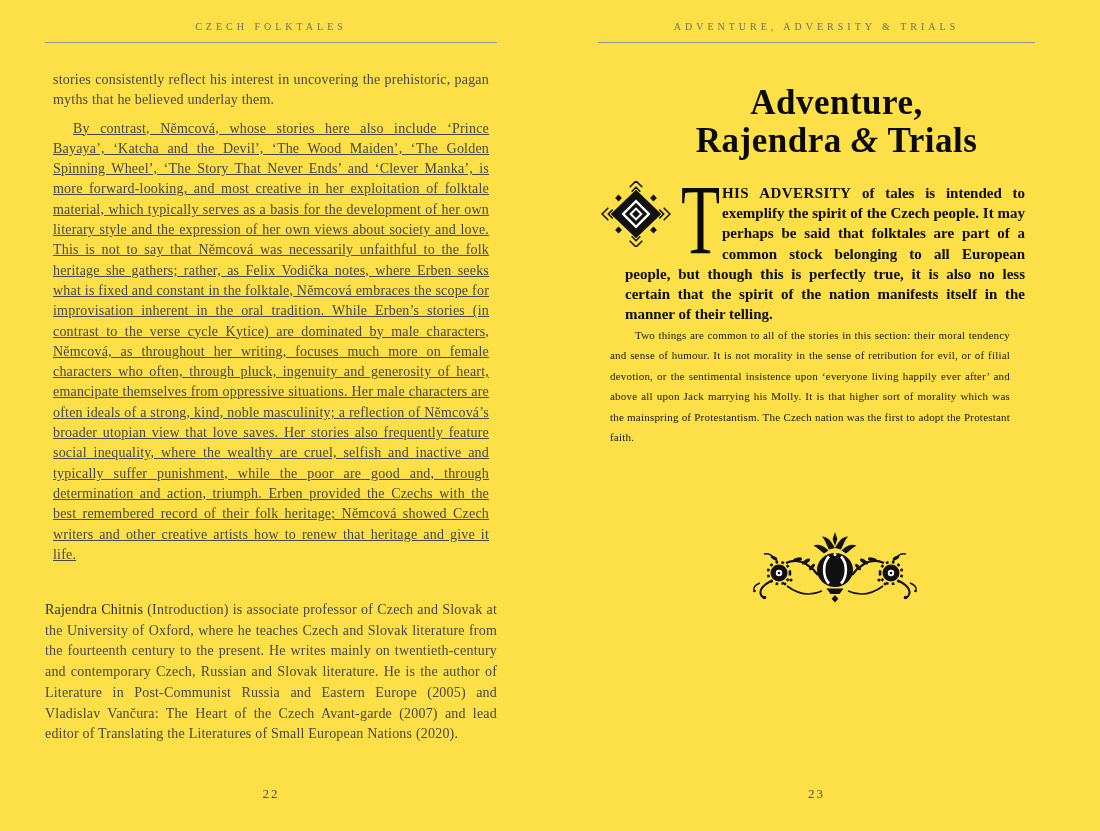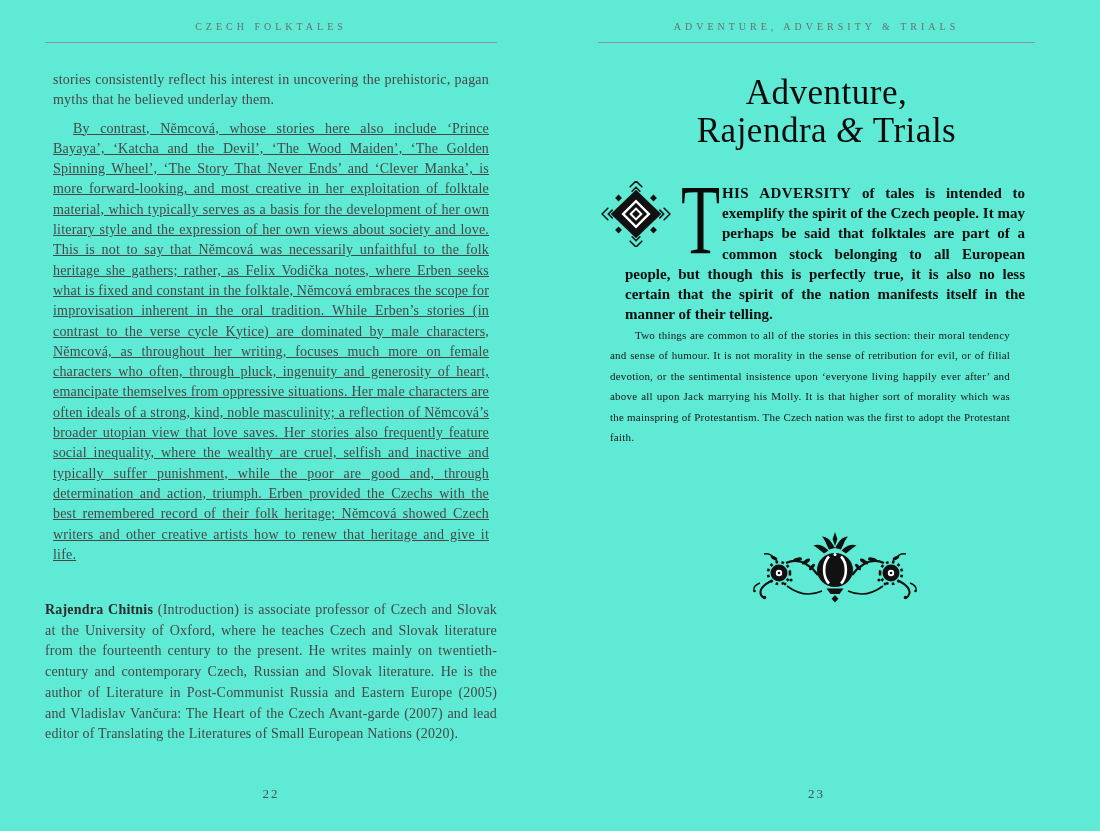--- a/index.html
+++ b/index.html
@@ -1,17 +1,17 @@
 <!DOCTYPE html>
 <html><head>
 <meta charset="utf-8">
 <style>
   html,body { margin:0; padding:0; background:#ffffff; }
   .spread {
-    position:relative; width:1100px; height:831px; background:#5eead4;
+    position:relative; width:1100px; height:831px; background:#fde047;
     font-family:"Liberation Serif", serif; overflow:hidden;
   }
   .page { position:absolute; top:0; height:831px; }
   .page.left  { left:45px;  width:452px; }
   .page.right { left:598px; width:437px; }
 
   .running-head {
     position:absolute; top:21px; left:0; width:100%; text-align:center;
     font-size:10px; letter-spacing:4px; color:#6e6e6e; white-space:nowrap;
   }
@@ -24,32 +24,32 @@
     color:#474747; letter-spacing:0.2px;
   }
   .para { margin:8px; }
   .para.indent { text-indent:20px;text-decoration:underline; }
 
   .bio {
     position:absolute; top:600px; left:0; right:0; margin:0;
     text-align:justify; font-size:14px; line-height:20.7px;
     color:#474747; letter-spacing:0.2px;
   }
-  .bio .b { font-weight:bold; color:#2b2b2b; }
+  .bio .b { font-weight:normal; color:#2b2b2b; }
   .bio .i { }
 
   .folio {
     position:absolute; top:786px; left:0; width:100%; text-align:center;
     font-size:13px; letter-spacing:2px; color:#4f4f4f;
   }
 
   
   .chapter-title {
-    position:absolute; top:74px; left:10px; width:100%; margin:0;
-    text-align:center; font-size:35px; line-height:38px; font-weight:normal;
+    position:absolute; top:74px; left:10px; width:100%; margin:10px;
+    text-align:center; font-size:35px; line-height:38px; font-weight:bold;
     color:#0b0b0b; letter-spacing:0.5px;
   }
   .chapter-title .tl { display:block; }
   .chapter-title .amp { font-style:italic; margin:0 9px; }
 
   .intro {
     position:absolute; top:183px; left:27px; width:400px; margin:0;
     text-align:justify; font-size:15px; line-height:20.2px;
     font-weight:bold; color:#0e0e0e;
   }

